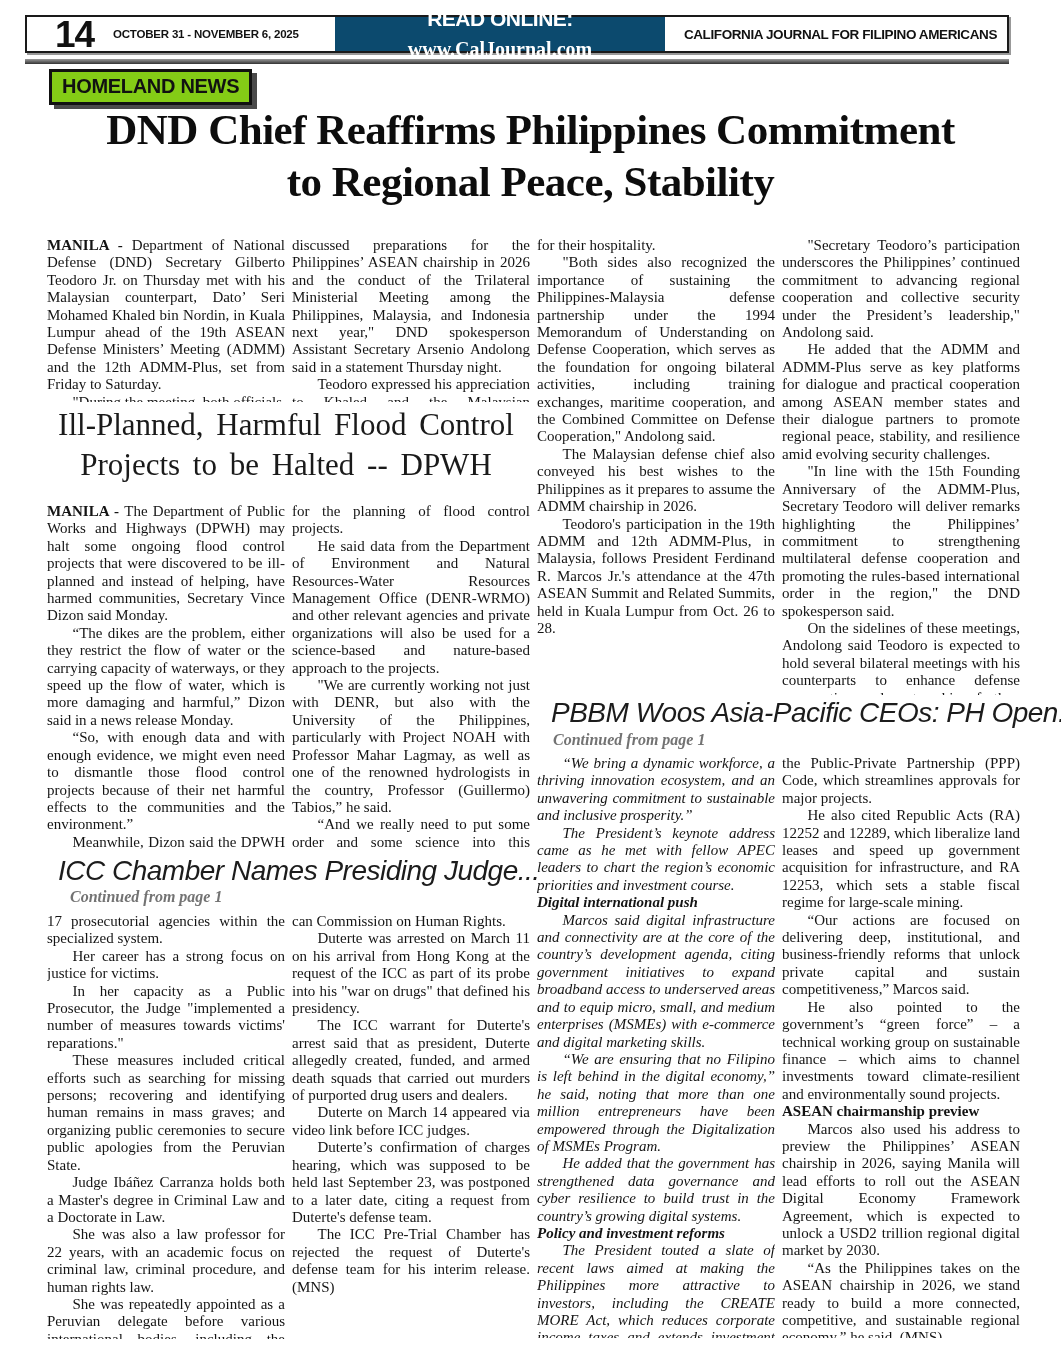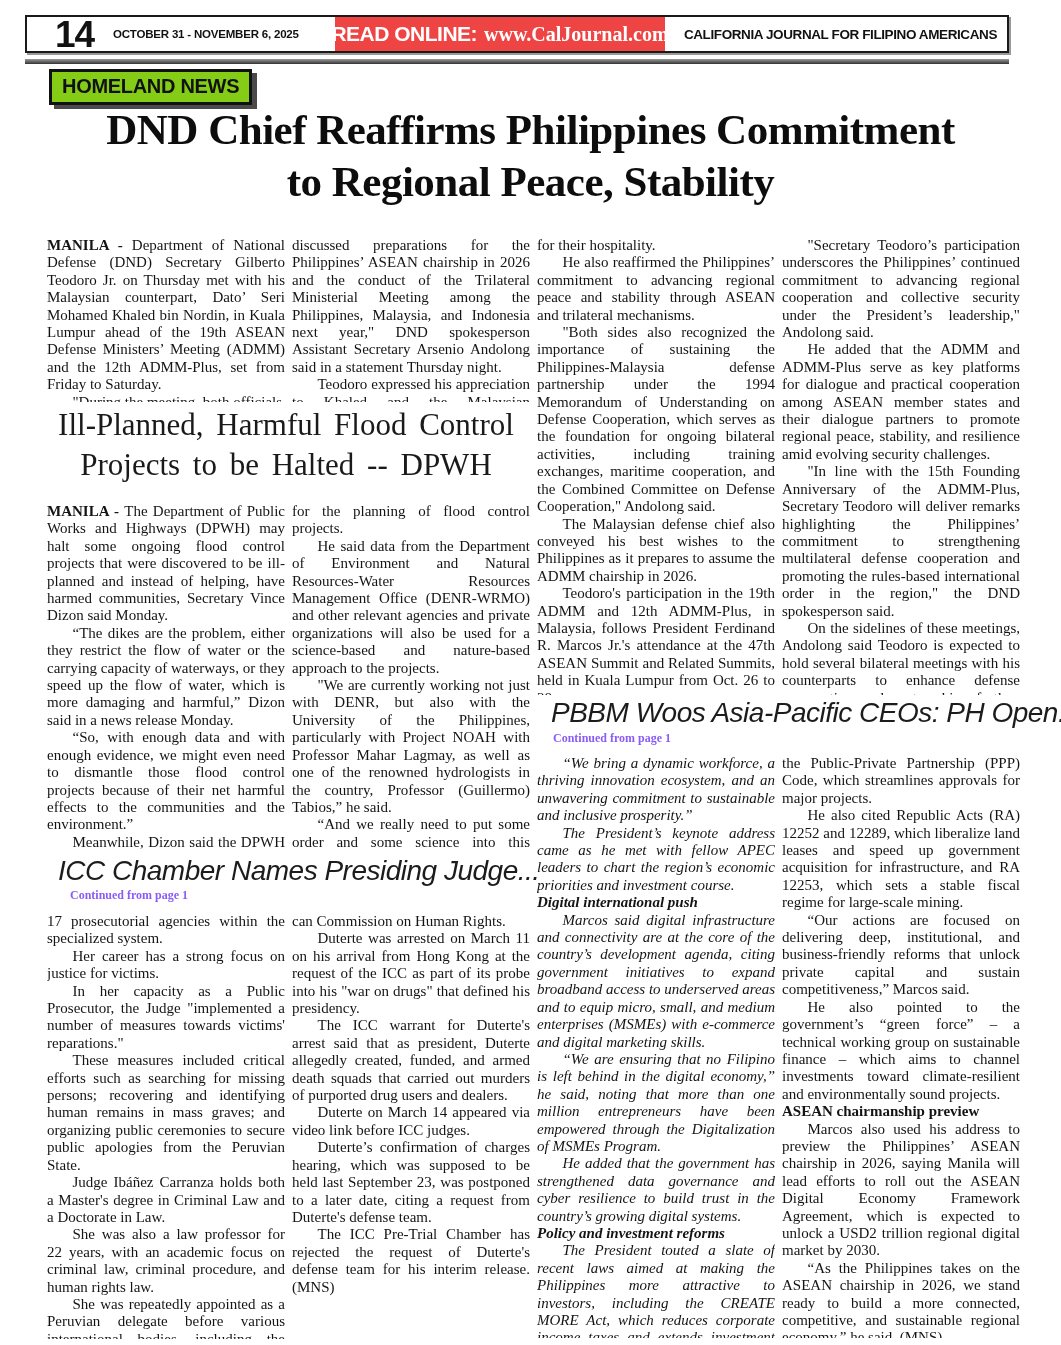--- a/index.html
+++ b/index.html
@@ -20,22 +20,23 @@
     font-family:"Liberation Sans","DejaVu Sans",sans-serif;
     font-weight:bold; font-size:37px; letter-spacing:-1px;
   }
   .issue-date {
     position:absolute; left:86px; top:50%; transform:translateY(-50%);
     font-family:"Liberation Sans","DejaVu Sans",sans-serif;
     font-weight:bold; font-size:11.5px; letter-spacing:-0.2px; white-space:nowrap;
   }
   .readonline {
     position:absolute; left:308px; top:0; width:330px; height:100%;
-    background:#ef4444; color:#fff; display:flex; align-items:center; justify-content:center; gap:7px;
+    background:#0c4a6e; color:#fff; display:flex; align-items:center; justify-content:center; gap:7px;
     white-space:nowrap;
+    flex-direction:column;
   }
   .ro-label { font-family:"Liberation Sans","DejaVu Sans",sans-serif; font-weight:bold; font-size:21px; letter-spacing:-0.5px; }
   .ro-url   { font-family:"Liberation Serif","DejaVu Serif",serif; font-weight:bold; font-size:20px; }
   .masthead {
     position:absolute; right:10px; top:50%; transform:translateY(-50%);
     font-family:"Liberation Sans","DejaVu Sans",sans-serif;
     font-weight:bold; font-size:13.5px; letter-spacing:-0.4px; white-space:nowrap;
   }
   .header-rule {
     position:absolute; left:25px; top:59px; width:984px; height:5px;
@@ -64,21 +65,21 @@
     position:absolute;
     font-family:"Liberation Sans","DejaVu Sans",sans-serif;
     font-style:italic; font-weight:400; font-size:28px; letter-spacing:-0.5px;
     color:#1c1c1c; white-space:nowrap;
   }
   #pbbm-h { left:551px; top:697px; }
   #icc-h  { left:58px;  top:855px; }
   .continued {
     position:absolute;
     font-family:"Liberation Serif","DejaVu Serif",serif;
-    font-weight:bold; font-size:12px; color:#8b5cf6;
+    font-style:italic; font-weight:bold; font-size:16px; color:#737373;
   }
   #pbbm-cont { left:553px; top:731px; }
   #icc-cont  { left:70px;  top:888px; }
   
   .col {
     position:absolute; width:238px; overflow:hidden;
     font-size:15px; line-height:17.4px; text-align:justify;
     hyphens:auto; -webkit-hyphens:auto; color:#141414;
   }
   .col p { margin:0; }
@@ -118,21 +119,20 @@
   <div class="col" id="dnd-c1">
       <p class="noind"><b>MANILA - </b>Department of National Defense (DND) Secretary Gilberto Teodoro Jr. on Thursday met with his Malaysian counterpart, Dato’ Seri Mohamed Khaled bin Nordin, in Kuala Lumpur ahead of the 19th ASEAN Defense Ministers’ Meeting (ADMM) and the 12th ADMM-Plus, set from Friday to Saturday.</p>
       <p class="ind">"During the meeting, both officials</p>
     </div>
   <div class="col" id="dnd-c2">
       <p class="noind">discussed preparations for the Philippines’ ASEAN chairship in 2026 and the conduct of the Trilateral Ministerial Meeting among the Philippines, Malaysia, and Indonesia next year," DND spokesperson Assistant Secretary Arsenio Andolong said in a statement Thursday night.</p>
       <p class="ind">Teodoro expressed his appreciation to Khaled and the Malaysian government</p>
     </div>
   <div class="col" id="dnd-c3">
       <p class="noind">for their hospitality.</p>
-      <p class="ind">He also reaffirmed the Philippines’ commitment to advancing regional peace and stability through ASEAN and trilateral mechanisms.</p>
       <p class="ind">"Both sides also recognized the importance of sustaining the Philippines-Malaysia defense partnership under the 1994 Memorandum of Understanding on Defense Cooperation, which serves as the foundation for ongoing bilateral activities, including training exchanges, maritime cooperation, and the Combined Committee on Defense Cooperation," Andolong said.</p>
       <p class="ind">The Malaysian defense chief also conveyed his best wishes to the Philippines as it prepares to assume the ADMM chairship in 2026.</p>
       <p class="ind">Teodoro's participation in the 19th ADMM and 12th ADMM-Plus, in Malaysia, follows President Ferdinand R. Marcos Jr.'s attendance at the 47th ASEAN Summit and Related Summits, held in Kuala Lumpur from Oct. 26 to 28.</p>
     </div>
   <div class="col" id="dnd-c4">
       <p class="ind">"Secretary Teodoro’s participation underscores the Philippines’ continued commitment to advancing regional cooperation and collective security under the President’s leadership," Andolong said.</p>
       <p class="ind">He added that the ADMM and ADMM-Plus serve as key platforms for dialogue and practical cooperation among ASEAN member states and their dialogue partners to promote regional peace, stability, and resilience amid evolving security challenges.</p>
       <p class="ind">"In line with the 15th Founding Anniversary of the ADMM-Plus, Secretary Teodoro will deliver remarks highlighting the Philippines’ commitment to strengthening multilateral defense cooperation and promoting the rules-based international order in the region," the DND spokesperson said.</p>
       <p class="ind">On the sidelines of these meetings, Andolong said Teodoro is expected to hold several bilateral meetings with his counterparts to enhance defense cooperation and partnerships further. (MNS)</p>
     </div>

